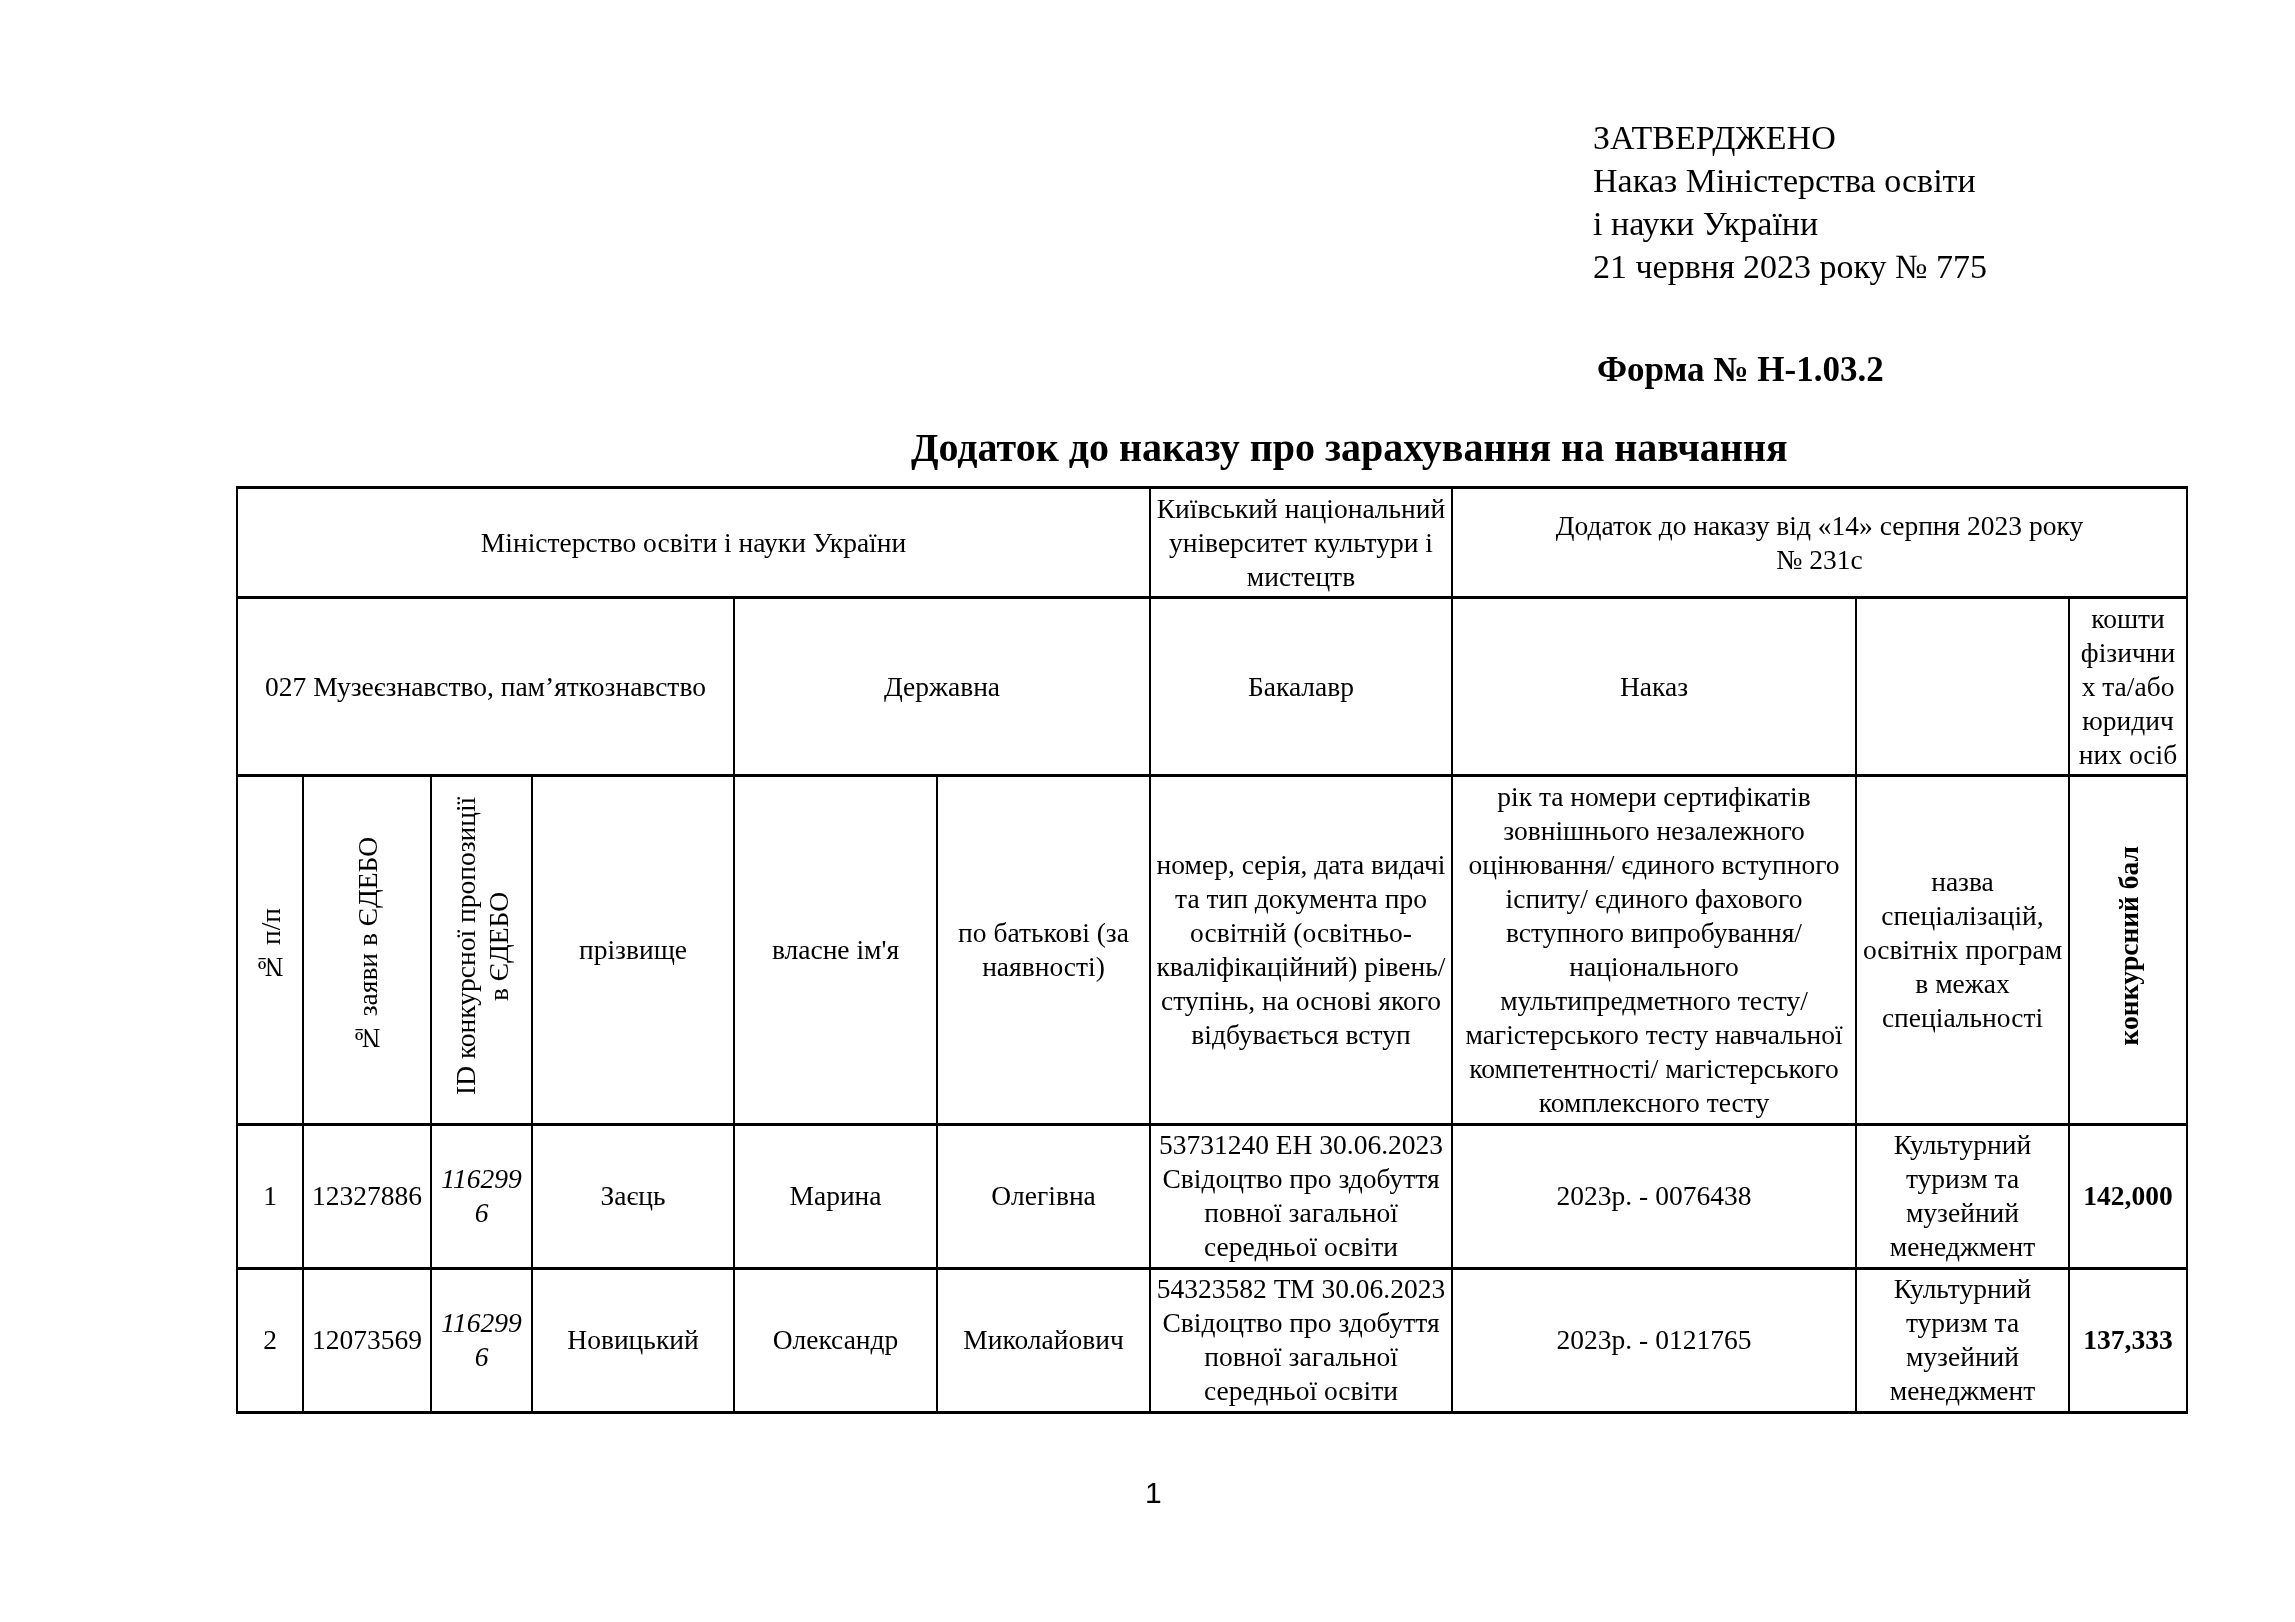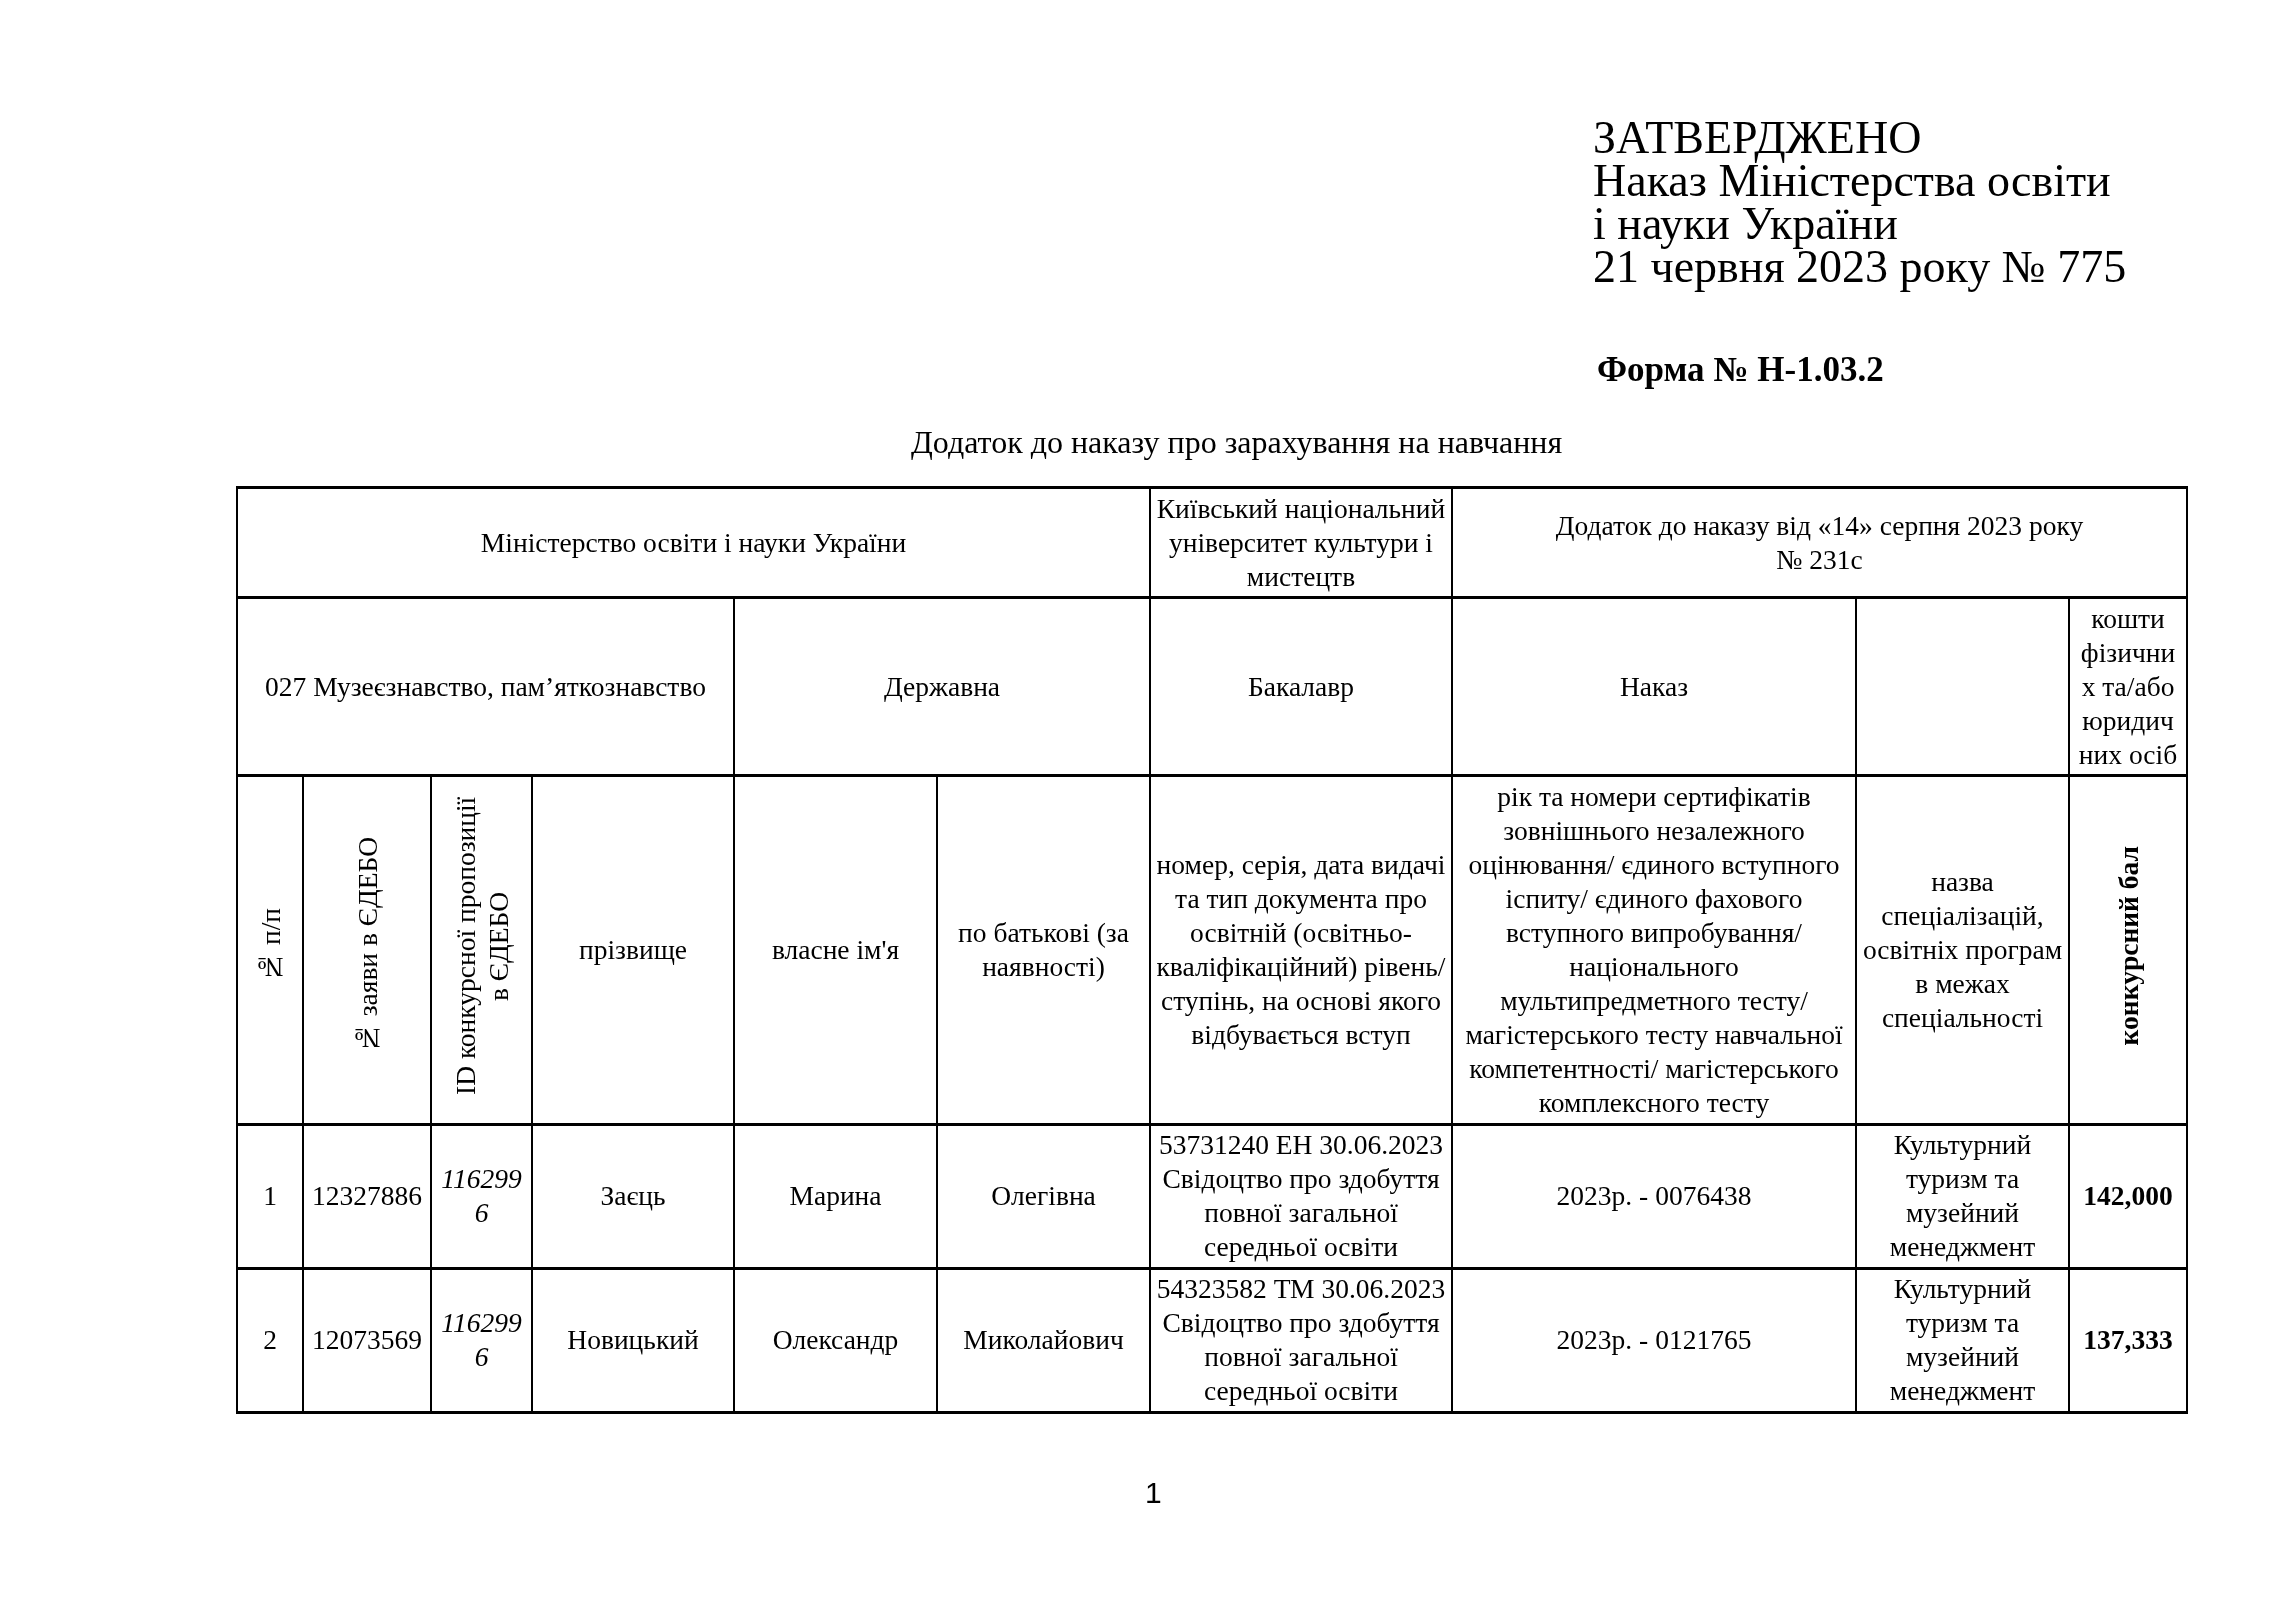--- a/index.html
+++ b/index.html
@@ -6,29 +6,30 @@
   .page{
     position:relative;
     width:2295px;height:1623px;
     background:#ffffff;
     font-family:"Liberation Serif","DejaVu Serif",serif;
     color:#000;
     overflow:hidden;
   }
   .approved{
     position:absolute;left:1593px;top:116px;
-    font-size:46px;line-height:43px;white-space:pre-line;
+    font-size:34px;line-height:43px;white-space:pre-line;
   }
   .form-label{
     position:absolute;left:1597px;top:350px;
     font-size:35px;font-weight:bold;
   }
   .doc-title{
     position:absolute;left:911px;top:424px;
-    font-size:32px;
+    font-size:40px;
+    font-weight:bold;
   }
   .page-num{
     position:absolute;left:1145px;top:1476px;
     font-size:30px;font-family:"Liberation Sans","DejaVu Sans",sans-serif;
   }
   table.main{
     position:absolute;left:236px;top:486px;
     width:1950px;
     border-collapse:collapse;
     table-layout:fixed;

